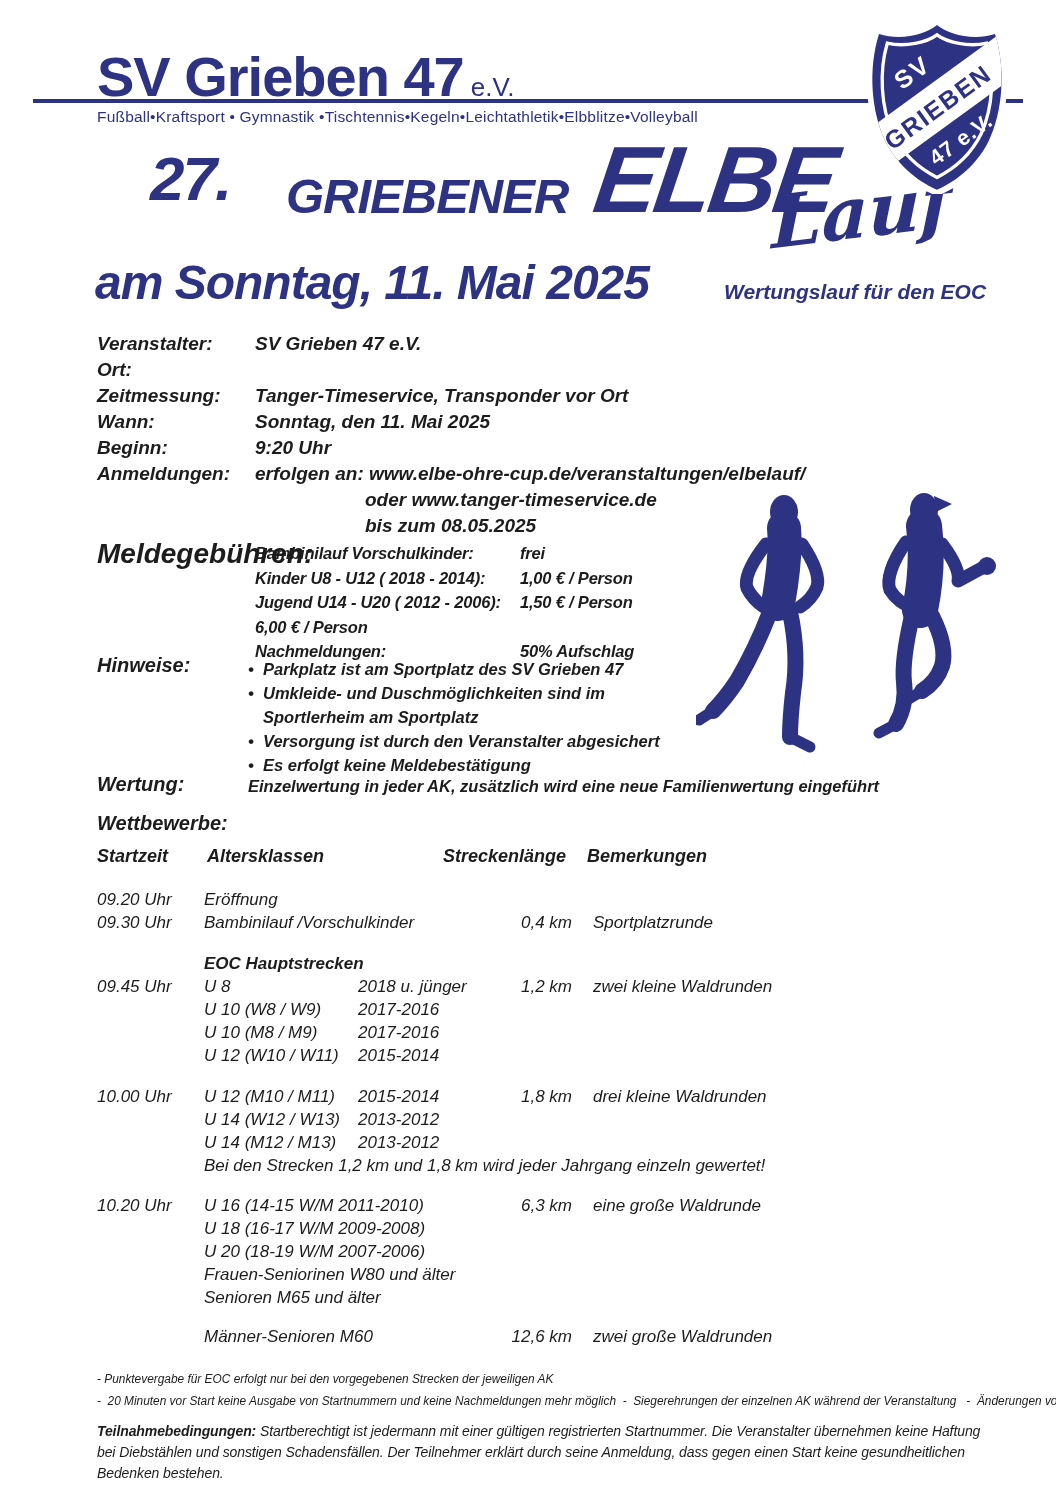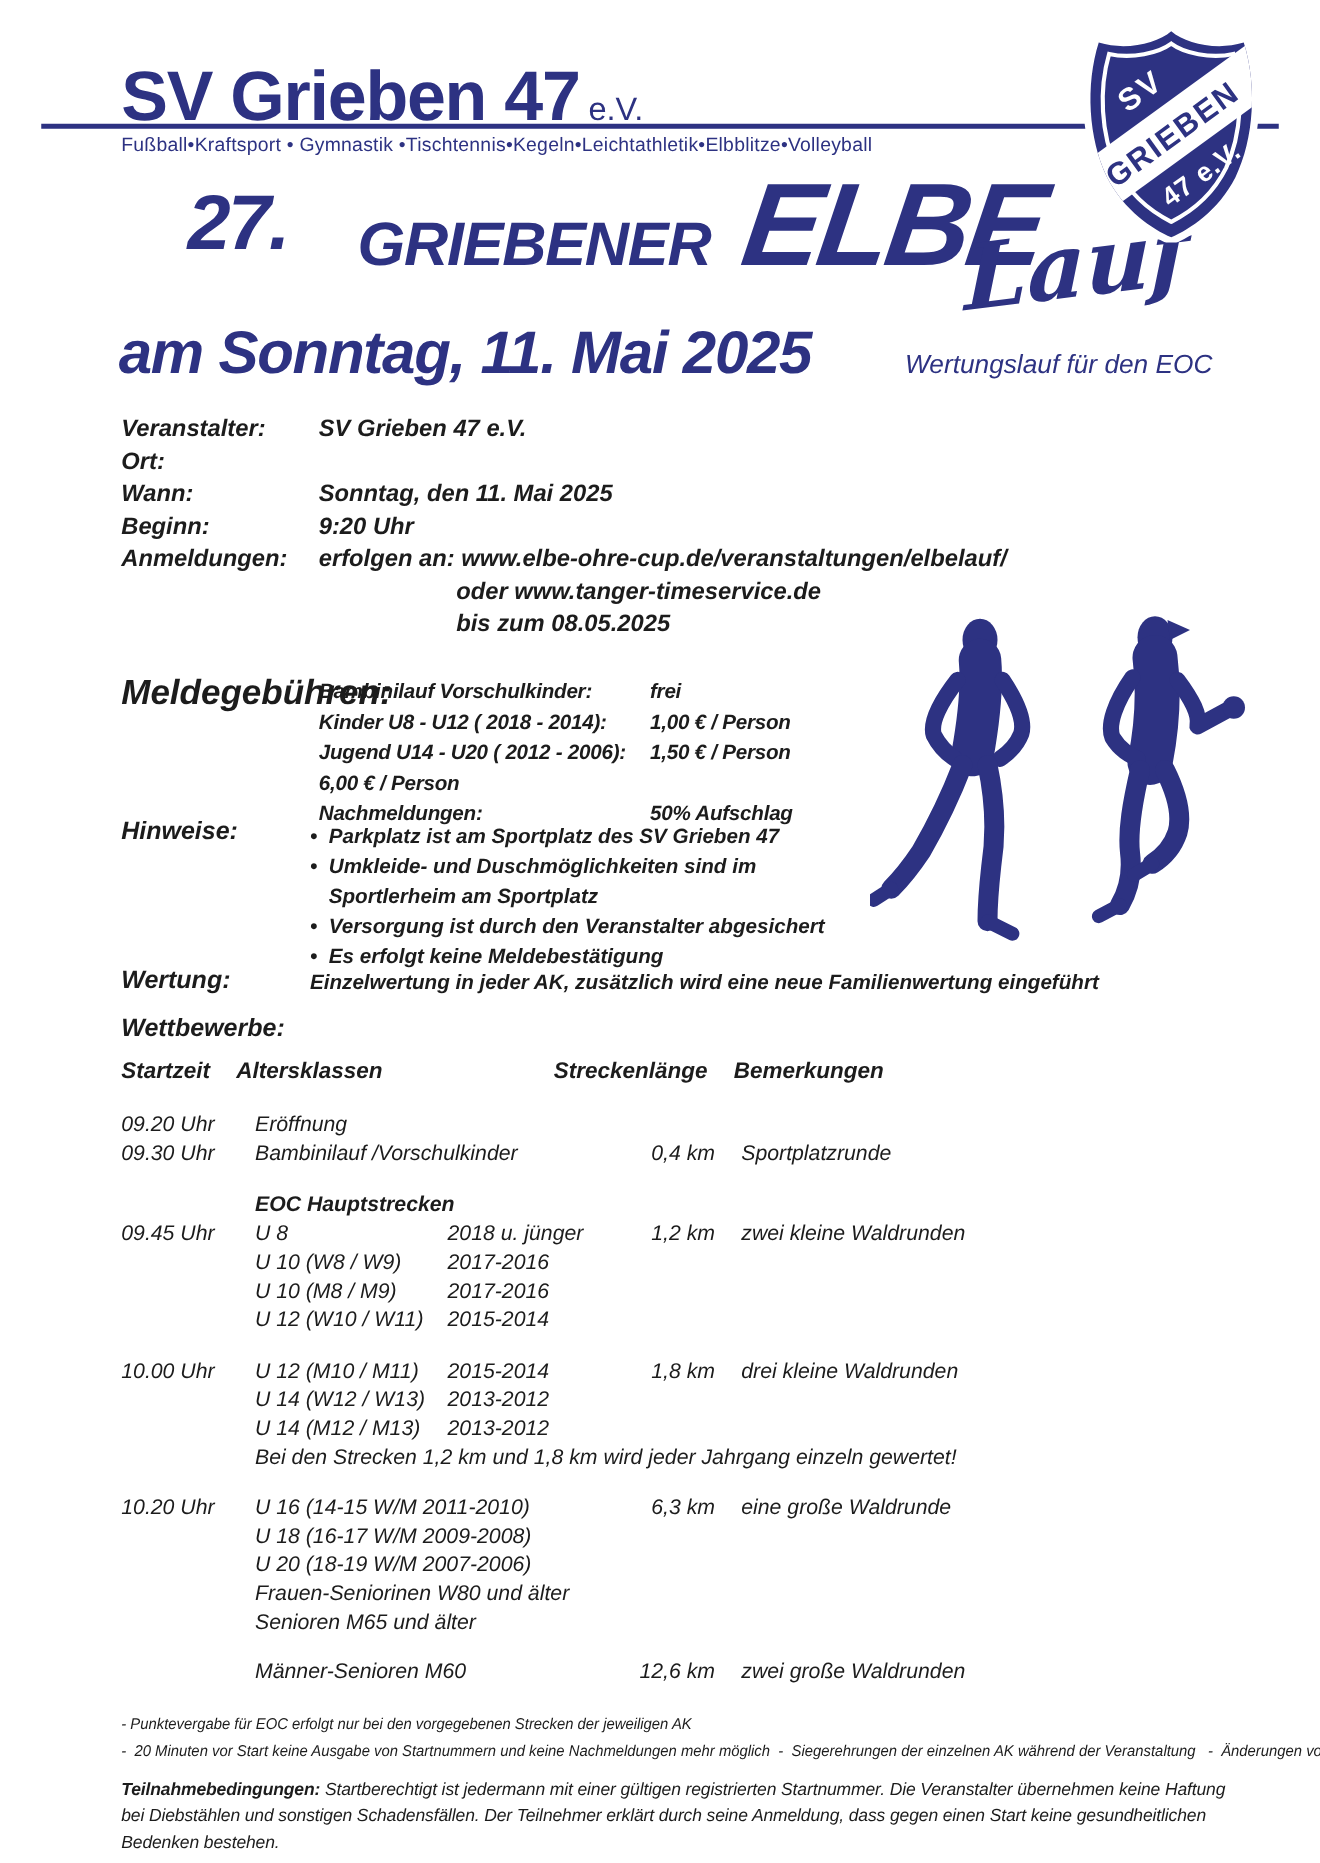--- a/index.html
+++ b/index.html
@@ -16,21 +16,21 @@
   .sports{ position:absolute; left:97px; top:108px; font-size:15.5px; color:var(--navy); letter-spacing:.2px; white-space:nowrap; }
   .badge{ position:absolute; left:854px; top:20px; width:166px; height:174px; z-index:5; }
   .badge svg{ width:100%; height:100%; display:block; }
   
   .t-number{ position:absolute; left:150px; top:143px; font-style:italic; font-weight:bold; font-size:62px; color:var(--navy); letter-spacing:-2px; }
   .t-word{ position:absolute; left:286px; top:168px; font-style:italic; font-weight:bold; font-size:49px; color:var(--navy); letter-spacing:-1px; }
   .t-elbe{ position:absolute; left:588px; top:126px; font-style:italic; font-weight:bold; font-size:94px; color:var(--navy); letter-spacing:-3px; transform:skewX(-8deg); transform-origin:left bottom; }
   .t-lauf{ position:absolute; left:772px; top:180px; font-family:"DejaVu Serif", serif; font-style:italic; font-weight:bold; font-size:72px; color:var(--navy); transform:rotate(-7deg) skewX(-8deg); transform-origin:left center; }
   .t-sub{ position:absolute; left:155px; top:227px; font-style:italic; font-weight:bold; font-size:23px; color:var(--navy); letter-spacing:-.2px; white-space:nowrap; }
   .t-date{ position:absolute; left:95px; top:255px; font-style:italic; font-weight:bold; font-size:48px; color:var(--navy); letter-spacing:-1px; white-space:nowrap; }
-  .t-eoc{ position:absolute; left:724px; top:280px; font-style:italic; font-weight:normal; font-size:21px; color:var(--navy); white-space:nowrap; }
+  .t-eoc{ position:absolute; left:724px; top:280px; font-style:italic; font-weight:bold; font-size:21px; color:var(--navy); white-space:nowrap; }
   
   .details{ position:absolute; left:97px; top:331px; font-style:italic; font-weight:bold; font-size:19px; line-height:26px; }
   .d-row{ display:flex; white-space:nowrap; }
   .d-label{ width:158px; flex:0 0 auto; }
   .d-extra{ margin-left:268px; white-space:nowrap; }
   
   .fees-label{ position:absolute; left:97px; top:538px; font-style:italic; font-weight:bold; font-size:28px; }
   .fees{ position:absolute; left:255px; top:541px; font-style:italic; font-weight:bold; font-size:16.5px; line-height:24.6px; letter-spacing:-.2px; }
   .f-row{ display:flex; white-space:nowrap; }
   .f-item{ width:265px; flex:0 0 auto; }
@@ -40,21 +40,21 @@
   .h-row{ white-space:nowrap; }
   .h-bullet{ display:inline-block; width:15px; }
   .h-cont{ margin-left:15px; white-space:nowrap; }
   
   .wertung-label{ position:absolute; left:97px; top:773px; font-style:italic; font-weight:bold; font-size:20px; }
   .wertung-text{ position:absolute; left:248px; top:777px; font-style:italic; font-weight:bold; font-size:16.5px; white-space:nowrap; }
   
   .comp-heading{ position:absolute; left:97px; top:812px; font-style:italic; font-weight:bold; font-size:20px; }
   .comp-head{ position:absolute; left:97px; top:846px; width:760px; height:22px; font-style:italic; font-weight:bold; font-size:18px; }
   .comp-head span{ position:absolute; top:0; white-space:nowrap; }
-  .ch1{ left:0; } .ch2{ left:92px; } .ch3{ left:346px; } .ch4{ left:490px; }
+  .ch1{ left:0; } .ch2{ left:110px; } .ch3{ left:346px; } .ch4{ left:490px; }
   .comp-rows{ position:absolute; left:97px; top:888px; font-style:italic; font-size:17px; line-height:23px; }
   .c-row{ display:flex; height:23px; white-space:nowrap; }
   .ct{ width:107px; flex:0 0 auto; }
   .cc{ width:154px; flex:0 0 auto; }
   .cy{ width:125px; flex:0 0 auto; }
   .cd{ width:89px; flex:0 0 auto; text-align:right; }
   .cn{ margin-left:21px; }
   .bold-cls{ font-weight:bold; }
   .mt18{ margin-top:18px; } .mt17{ margin-top:17px; } .mt16{ margin-top:16px; }
   
@@ -103,20 +103,24 @@
   <div class="t-date">am Sonntag, 11. Mai 2025</div>
   <div class="t-eoc">Wertungslauf für den EOC</div>
 
   <div class="details">
     <div class="d-row">
         <span class="d-label">Veranstalter:</span>
         <span>SV Grieben 47 e.V.</span>
       </div>
     <div class="d-row">
         <span class="d-label">Ort:</span>
+      </div>
+    <div class="d-row">
+        <span class="d-label">Zeitmessung:</span>
+        <span>Tanger-Timeservice, Transponder vor Ort</span>
       </div>
     <div class="d-row">
         <span class="d-label">Wann:</span>
         <span>Sonntag, den 11. Mai 2025</span>
       </div>
     <div class="d-row">
         <span class="d-label">Beginn:</span>
         <span>9:20 Uhr</span>
       </div>
     <div class="d-row">

